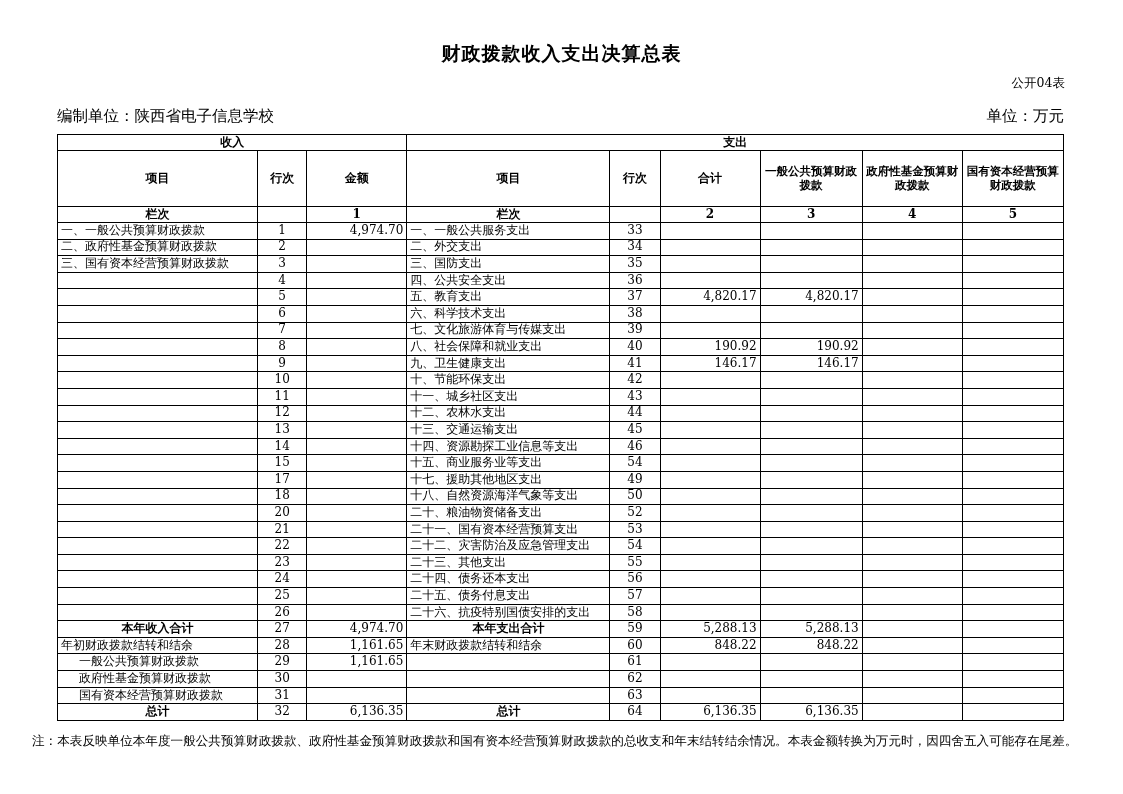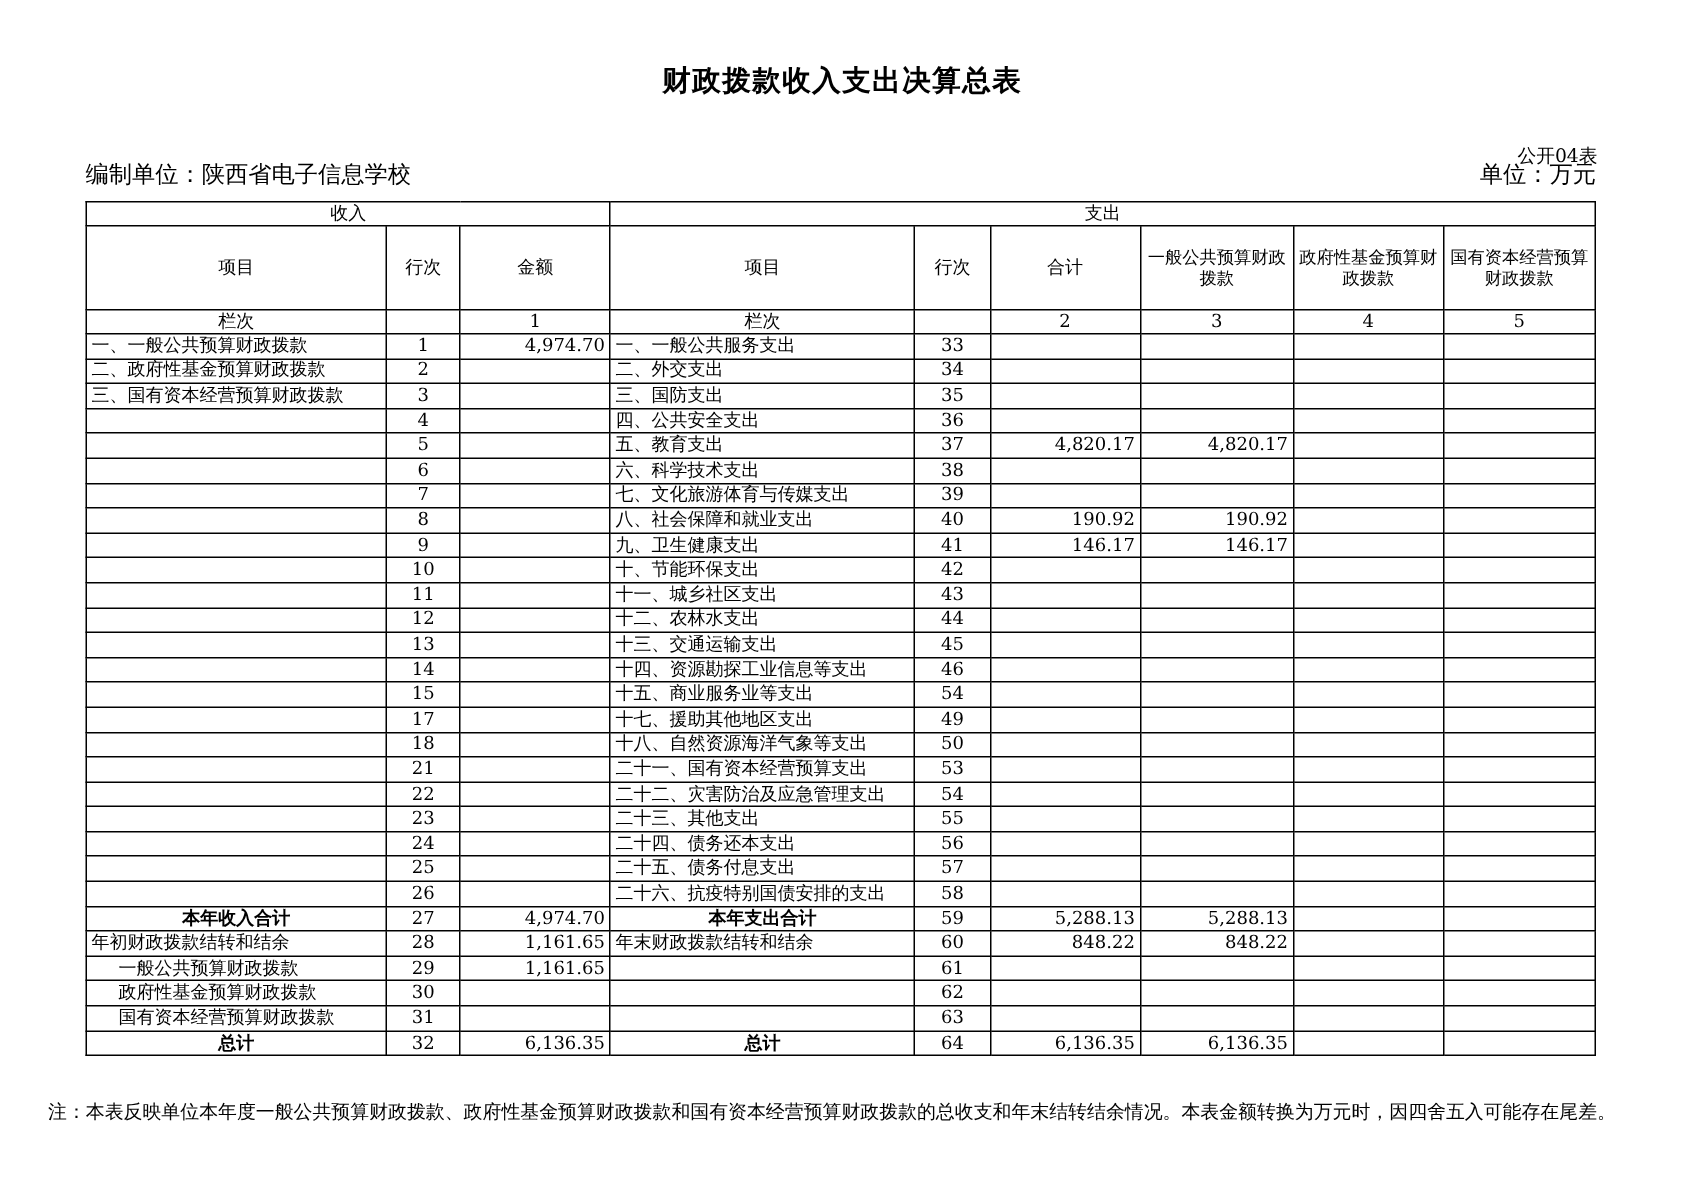--- a/index.html
+++ b/index.html
@@ -4,34 +4,34 @@
 <style>
   html, body { margin:0; padding:0; }
   body {
     width:1123px; height:794px; background:#ffffff; position:relative;
     font-family:"DejaVu Serif","Liberation Serif",serif; color:#000;
   }
   .title {
     position:absolute; top:41px; left:0; width:100%; text-align:center;
     font-size:19px; font-weight:bold; letter-spacing:1px;
   }
-  .table-code { position:absolute; top:96px; right:58px; font-size:12.5px; }
+  .table-code { position:absolute; top:75px; right:58px; font-size:12.5px; }
   .meta-row {
     position:absolute; top:106px; left:57px; width:1007px;
     display:flex; justify-content:space-between; font-size:15.5px;
   }
   table.main {
     position:absolute; top:134px; left:57px; width:1007px;
     border-collapse:collapse; table-layout:fixed;
   }
   table.main td {
     border:1px solid #000; font-size:12px; padding:0 3px;
     overflow:hidden; line-height:1.15; vertical-align:middle;
   }
-  thead td { text-align:center; font-weight:normal; }
+  thead td { text-align:center; font-weight:bold; }
   tr.sec td  { height:15px; }
   tr.cols td { height:27px; padding:14px 1px; font-size:11.5px; }
   tr.cols td.short { font-size:12px; }
   tr.idx td  { height:15px; }
   tbody td { height:15.6px; white-space:nowrap; }
   td.item { text-align:left; }
   td.item.total { text-align:center; font-weight:bold; }
   td.item.indent { padding-left:21px; }
   td.line { text-align:center; }
   td.amount { text-align:right; }
@@ -277,20 +277,31 @@
         <td class="amount"></td>
         <td class="item">十八、自然资源海洋气象等支出</td>
         <td class="line">50</td>
         <td class="amount"></td>
         <td class="amount"></td>
         <td class="amount"></td>
         <td class="amount"></td>
       </tr>
       <tr>
         <td class="item"></td>
+        <td class="line">20</td>
+        <td class="amount"></td>
+        <td class="item">二十、粮油物资储备支出</td>
+        <td class="line">52</td>
+        <td class="amount"></td>
+        <td class="amount"></td>
+        <td class="amount"></td>
+        <td class="amount"></td>
+      </tr>
+      <tr>
+        <td class="item"></td>
         <td class="line">21</td>
         <td class="amount"></td>
         <td class="item">二十一、国有资本经营预算支出</td>
         <td class="line">53</td>
         <td class="amount"></td>
         <td class="amount"></td>
         <td class="amount"></td>
         <td class="amount"></td>
       </tr>
       <tr>

